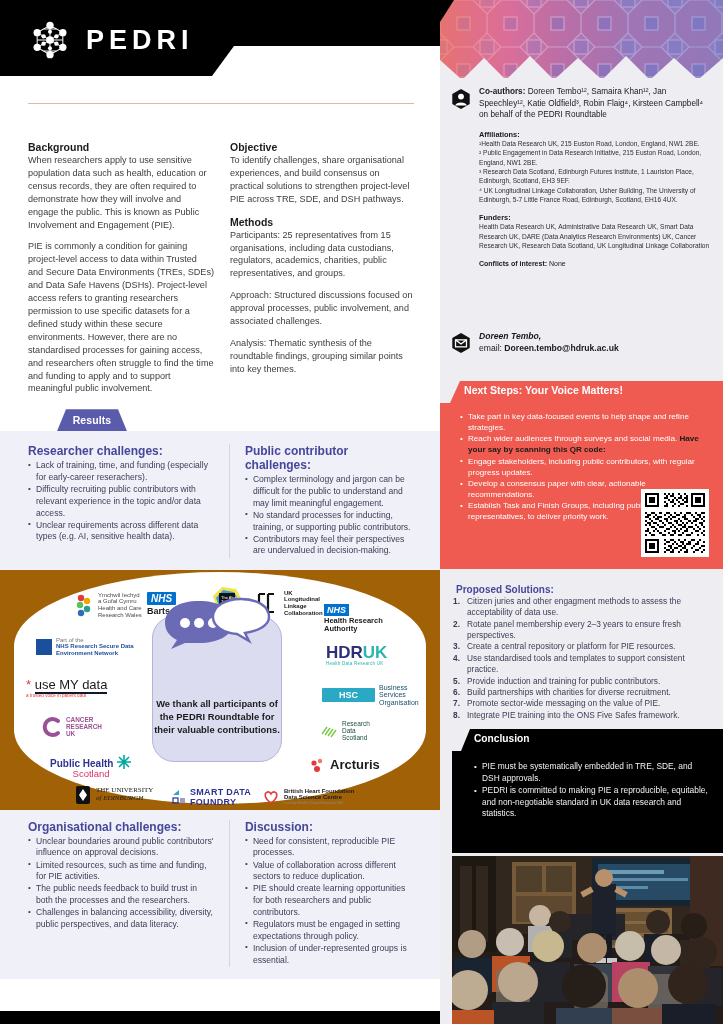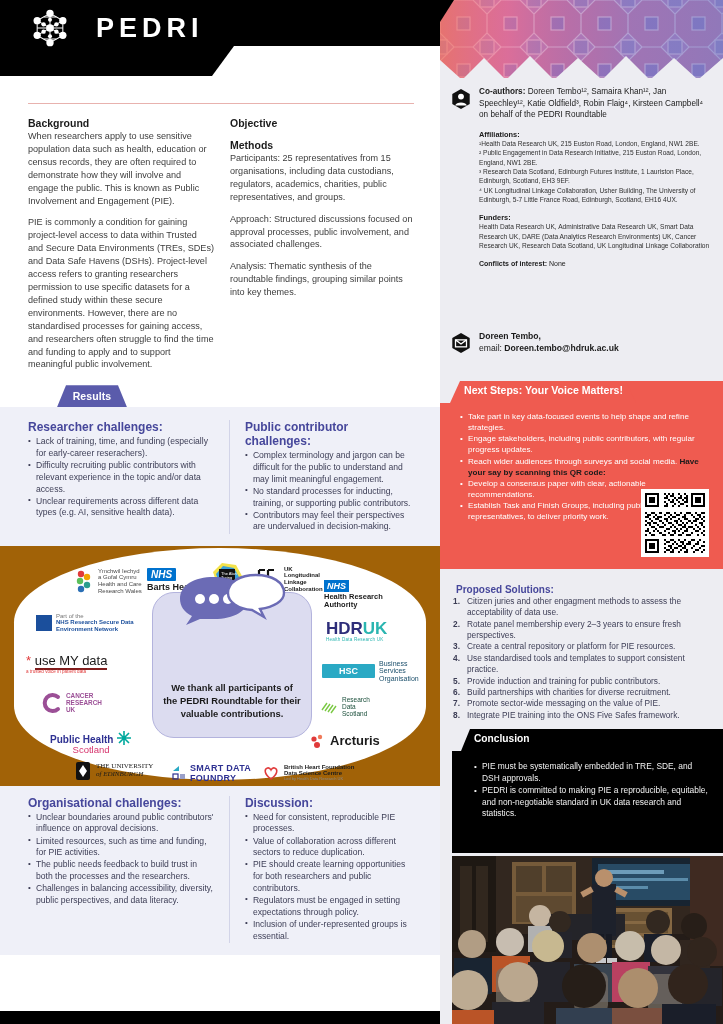--- a/index.html
+++ b/index.html
@@ -28,22 +28,22 @@
     background: #000;
   }
   .header-bar::after {
     content: "";
     position: absolute; right: 0; bottom: 0;
     width: 228px; height: 30px;
     background: #fff;
     clip-path: polygon(22px 0, 228px 0, 228px 30px, 0 30px);
   }
   .logo-wrap {
-    position: absolute; left: 28px; top: 6px;
-    display: flex; align-items: center; gap: 24px;
+    position: absolute; left: 28px; top: 18px;
+    display: flex; align-items: center; gap: 14px;
   }
   .logo-mark { width: 44px; height: 44px; }
   .logo-text {
     color: #fff; font-size: 27px; font-weight: bold;
     letter-spacing: 5px; line-height: 1;
   }
 
   .title-block { padding: 14px 26px 0 28px; }
   .poster-title {
     font-size: 20.5px; line-height: 1.34; color: #1b1b1b;
@@ -51,21 +51,21 @@
   }
   .title-rule {
     margin: 13px 0 0 0; height: 1px; width: 100%;
     background: #e8b2ae;
   }
 
   .two-col {
     display: flex; gap: 16px;
     padding: 13px 24px 0 28px;
   }
-  .col { width: 196px; }
+  .col { width: 196px; margin-top: 24px; }
   .sec-h {
     font-size: 10.5px; font-weight: bold; color: #1b1b1b;
     margin-bottom: 1px;
   }
   .body-t {
     font-size: 9.1px; line-height: 1.42; color: #3d3d3d;
   }
   .body-t + .body-t { margin-top: 9px; }
 
   
@@ -115,25 +115,25 @@
     background: #fff;
     border-radius: 50% / 32%;
   }
   .logo-item {
     position: absolute;
     display: flex; align-items: center; gap: 4px;
     font-size: 6px; line-height: 1.12;
   }
   .thanks-bubble {
     position: absolute; left: 138px; top: 44px;
-    width: 160px; height: 146px;
+    width: 130px; height: 146px;
     background: #dcdcf0; border: 1.5px solid #b3b3dd;
     border-radius: 22px;
     display: flex; align-items: flex-end; justify-content: center;
-    padding-bottom: 16px;
+    padding-bottom: 24px;
   }
   .thanks-text {
     text-align: center; font-size: 9.4px; font-weight: bold;
     color: #1b1b1b; line-height: 1.38; width: 138px;
   }
   .bubble-icons {
     position: absolute; left: 50%; top: -20px; transform: translateX(-50%);
   }
 
   
@@ -177,21 +177,21 @@
   }
   .coi { font-size: 7px; margin-top: 9px; color: #1b1b1b; }
   .coi b { font-weight: bold; }
 
   .contact-block {
     position: absolute; left: 0; top: 330px;
     width: 283px; padding-left: 10px;
     display: flex; gap: 7px; align-items: flex-start;
   }
   .contact-text { font-size: 8.6px; line-height: 1.45; color: #1b1b1b; }
-  .contact-text .nm { font-weight: bold; }
+  .contact-text .nm { font-weight: bold; font-style: italic; }
   .contact-text .em b { font-weight: bold; }
 
   
   .next-box {
     position: absolute; left: 440px; top: 381px;
     width: 283px; height: 188px;
     background: #ef5b50;
   }
   .next-tab-row { position: relative; height: 22px; }
   .next-tab {
@@ -319,20 +319,21 @@
     </div>
 
     <div class="two-col">
       <div class="col">
         <div class="sec-h">Background</div>
         <p class="body-t">When researchers apply to use sensitive population data such as health, education or census records, they are often required to demonstrate how they will involve and engage the public. This is known as Public Involvement and Engagement (PIE).</p>
         <p class="body-t">PIE is commonly a condition for gaining project-level access to data within Trusted and Secure Data Environments (TREs, SDEs) and Data Safe Havens (DSHs). Project-level access refers to granting researchers permission to use specific datasets for a defined study within these secure environments. However, there are no standardised processes for gaining access, and researchers often struggle to find the time and funding to apply and to support meaningful public involvement.</p>
       </div>
       <div class="col">
         <div class="sec-h">Objective</div>
+        <p class="body-t">To identify challenges, share organisational experiences, and build consensus on practical solutions to strengthen project-level PIE across TRE, SDE, and DSH pathways.</p>
         <div class="sec-h" style="margin-top:10px">Methods</div>
         <p class="body-t">Participants: 25 representatives from 15 organisations, including data custodians, regulators, academics, charities, public representatives, and groups.</p>
         <p class="body-t">Approach: Structured discussions focused on approval processes, public involvement, and associated challenges.</p>
         <p class="body-t">Analysis: Thematic synthesis of the roundtable findings, grouping similar points into key themes.</p>
       </div>
     </div>
 
     <div class="results-tab-row">
       <div class="results-tab">Results</div>
     </div>
@@ -425,21 +426,21 @@
         </div>
 
         <div class="logo-item" style="left:312px;top:72px;display:block">
           <div style="font-size:17px;font-weight:bold;color:#2e2e7a;line-height:1">
             <span>HDR</span><span style="color:#2ab5b0">UK</span>
           </div>
           <div style="font-size:4.6px;color:#2ab5b0;letter-spacing:.2px">Health Data Research UK</div>
         </div>
 
         <div class="logo-item" style="left:12px;top:106px;display:block">
-          <div style="font-size:13px;color:#1b1b1b;line-height:1"><span style="color:#e03a3a">*</span> <span style="border-bottom:2px solid #7f1d1d">use MY data</span></div>
+          <div style="font-size:13px;color:#1b1b1b;line-height:1"><span style="color:#e03a3a">*</span> <span style="border-bottom:2px solid #0f172a">use MY data</span></div>
           <div style="font-size:4.6px;color:#e03a3a;margin-top:2px">a trusted voice in patient data</div>
         </div>
 
         <div class="logo-item" style="left:308px;top:112px">
           <div style="background:#2aa9c4;color:#fff;font-weight:bold;font-size:9px;padding:2px 17px;border-radius:1px">HSC</div>
           <div style="color:#1b4f6b;font-size:7px">
             <div>Business Services</div>
             <div>Organisation</div>
           </div>
         </div>
@@ -636,22 +637,22 @@
 
   <div class="next-box">
     <div class="next-tab-row">
       <div class="next-tab"></div>
       <div class="next-notch"></div>
       <div class="next-title">Next Steps: Your Voice Matters!</div>
     </div>
     <div class="next-body">
       <ul class="rl">
           <li><span>Take part in key data-focused events to help shape and refine strategies.</span></li>
+          <li><span>Reach wider audiences through surveys and social media. </span><b>Have your say by scanning this QR code:</b></li>
           <li><span>Engage stakeholders, including public contributors, with regular progress updates.</span></li>
-          <li><span>Reach wider audiences through surveys and social media. </span><b>Have your say by scanning this QR code:</b></li>
           <li><span>Develop a consensus paper with clear, actionable recommendations.</span></li>
           <li><span>Establish Task and Finish Groups, including public representatives, to deliver priority work.</span></li>
         </ul>
     </div>
     <div class="qr">
       <svg viewBox="0 0 29 29" width="60" height="60" shape-rendering="crispEdges">
         <rect width="29" height="29" fill="#fff"></rect>
         <g fill="#000">
           <rect x="0" y="0" width="7" height="7"></rect>
             <rect x="1" y="1" width="5" height="5" fill="#fff"></rect>

